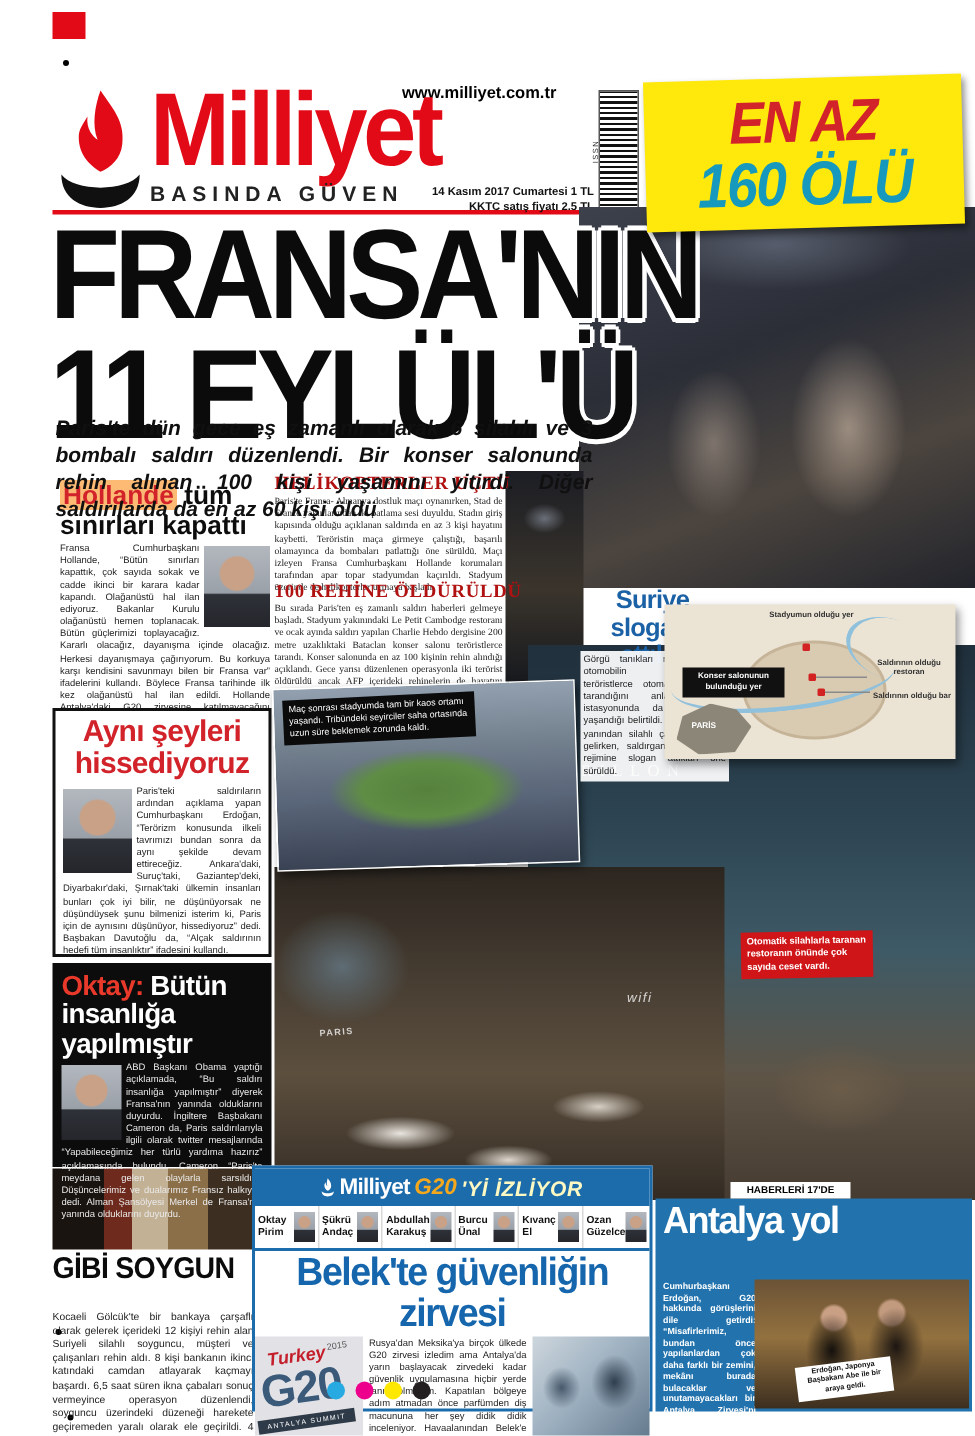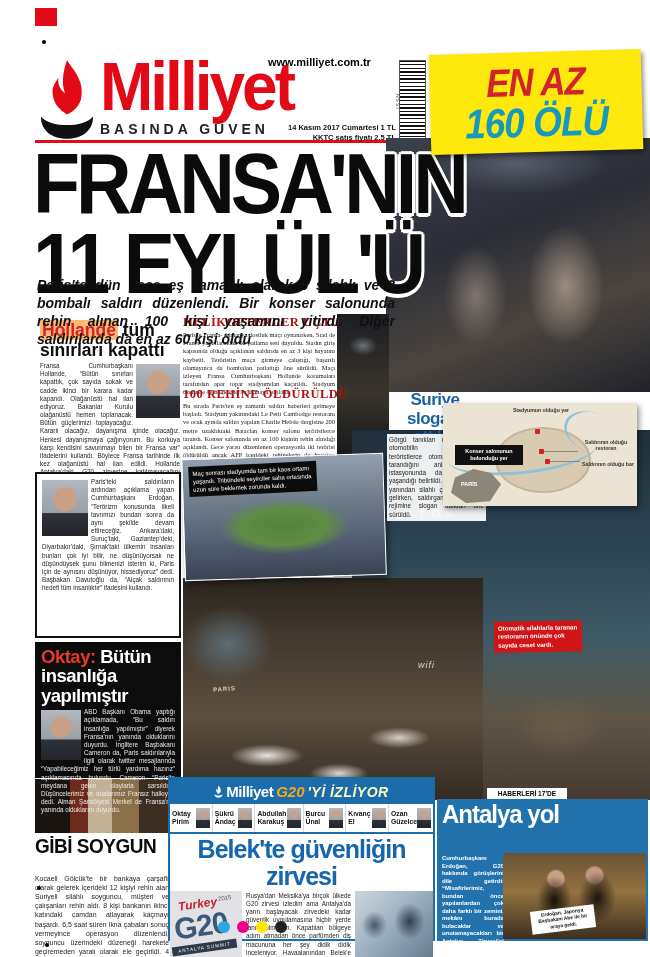--- a/index.html
+++ b/index.html
@@ -187,20 +187,21 @@
 
 <div class="abs art1-title">
   <span class="hi">Hollande</span><span> tüm sınırları kapattı</span>
 </div>
 <div class="abs art1-body smallbody jt">
   <span class="portrait p-right" style="width:44px;height:54px;display:block;"></span>
   <span>Fransa Cumhurbaşkanı Hollande, “Bütün sınırları kapattık, çok sayıda sokak ve cadde ikinci bir karara kadar kapandı. Olağanüstü hal ilan ediyoruz. Bakanlar Kurulu olağanüstü hemen toplanacak. Bütün güçlerimizi toplayacağız. Kararlı olacağız, dayanışma içinde olacağız. Herkesi dayanışmaya çağırıyorum. Bu korkuya karşı kendisini savunmayı bilen bir Fransa var” ifadelerini kullandı. Böylece Fransa tarihinde ilk kez olağanüstü hal ilan edildi. Hollande Antalya'daki G20 zirvesine katılmayacağını açıkladı.</span>
 </div>
 
 <div class="abs art2-box">
+  <div class="art2-title">Aynı şeyleri hissediyoruz</div>
   <div class="smallbody jt">
     <span class="portrait p-left" style="width:46px;height:56px;display:block;"></span>
     <span>Paris'teki saldırıların ardından açıklama yapan Cumhurbaşkanı Erdoğan, “Terörizm konusunda ilkeli tavrımızı bundan sonra da aynı şekilde devam ettireceğiz. Ankara'daki, Suruç'taki, Gaziantep'deki, Diyarbakır'daki, Şırnak'taki ülkemin insanları bunları çok iyi bilir, ne düşünüyorsak ne düşündüysek şunu bilmenizi isterim ki, Paris için de aynısını düşünüyor, hissediyoruz” dedi. Başbakan Davutoğlu da, “Alçak saldırının hedefi tüm insanlıktır” ifadesini kullandı.</span>
   </div>
 </div>
 
 <div class="abs art3-box">
   <div class="art3-title">
     <span class="hi">Oktay:</span><span class="w"> Bütün insanlığa yapılmıştır</span>
   </div>

